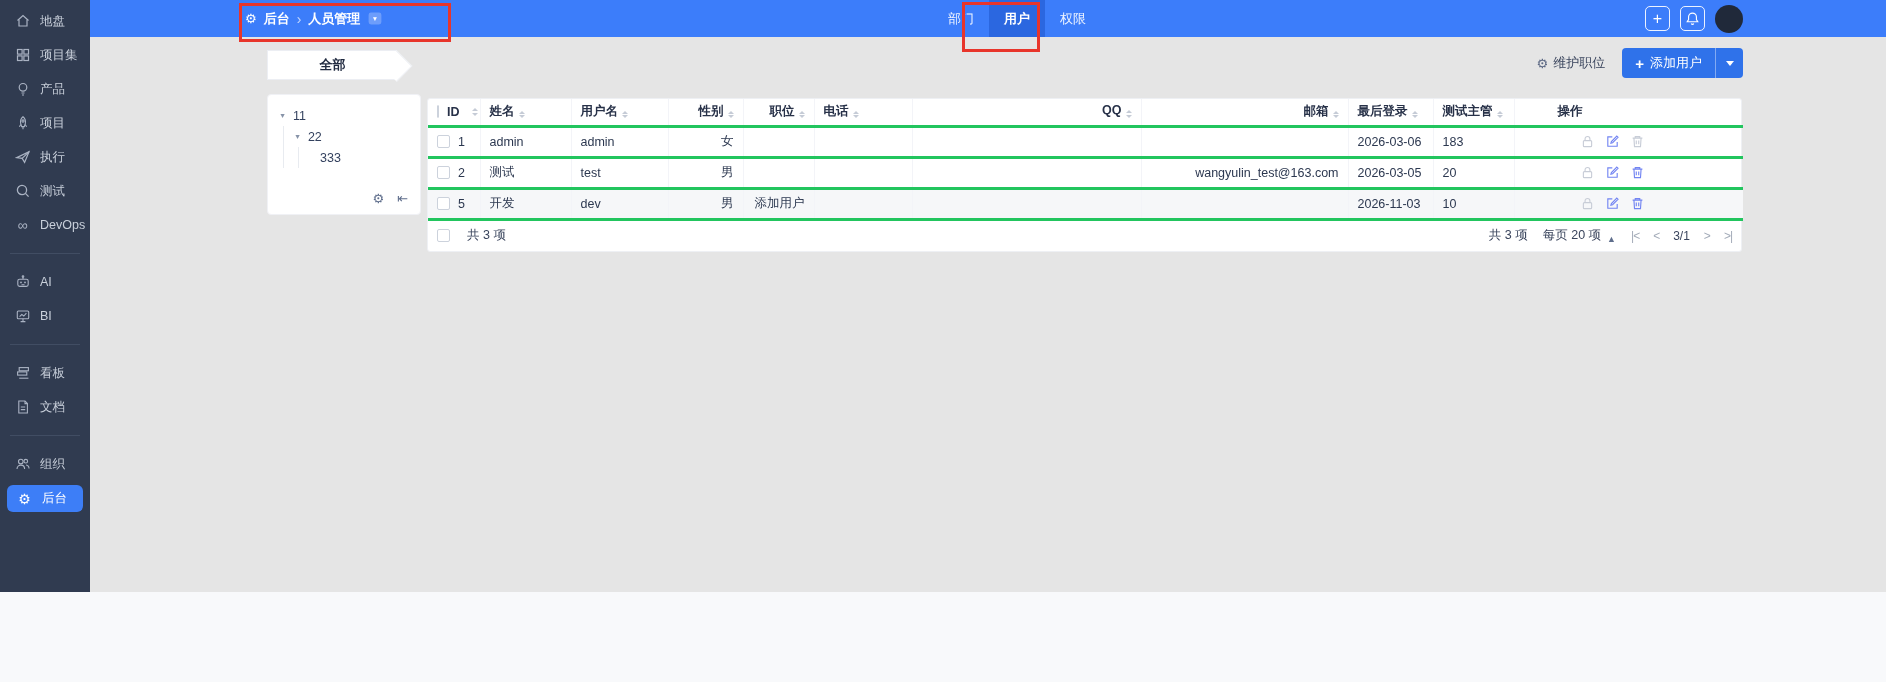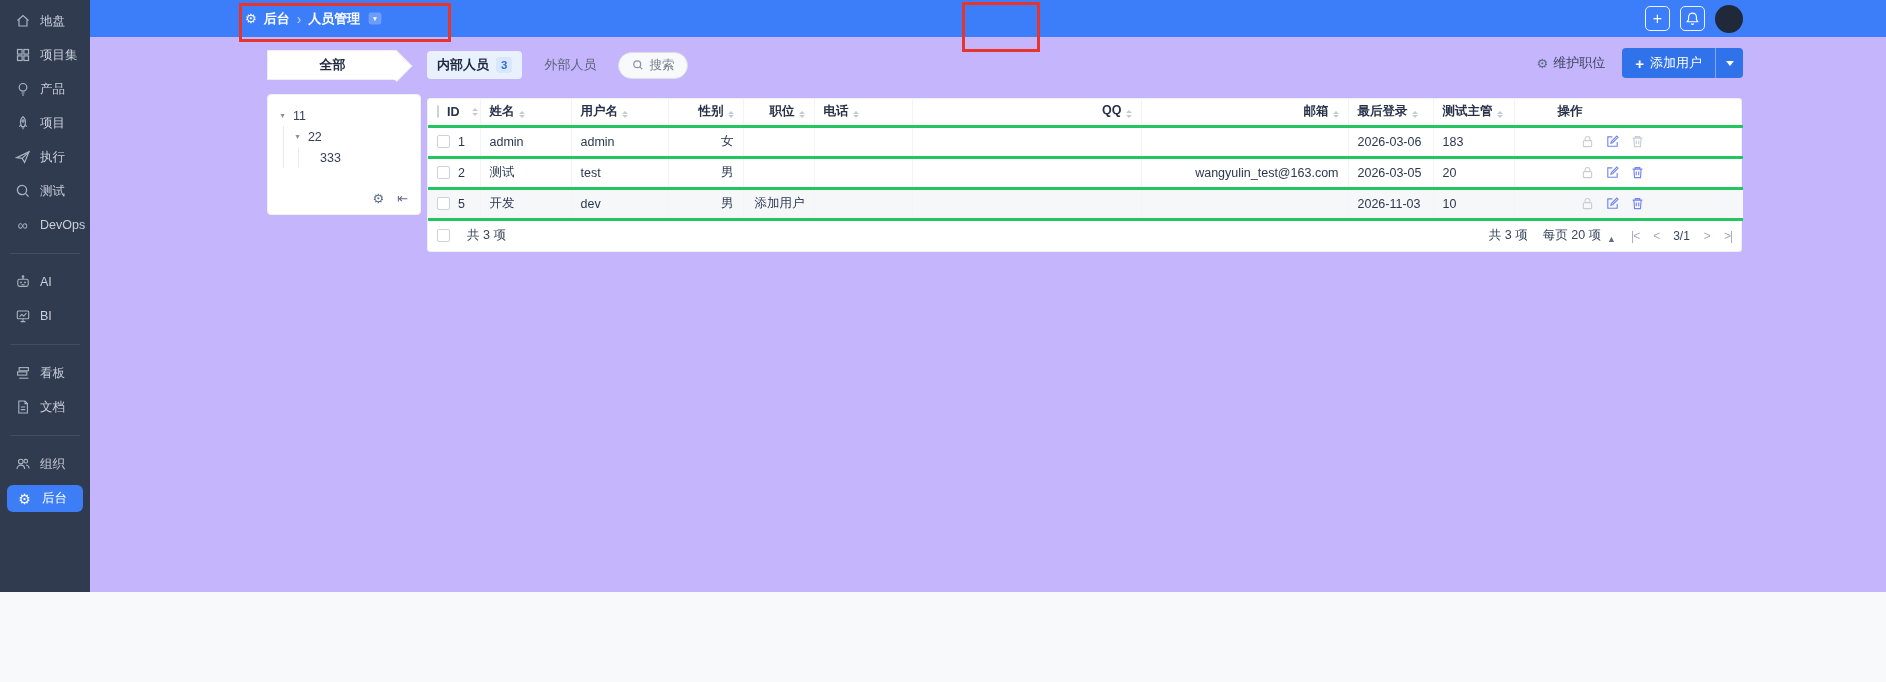--- a/index.html
+++ b/index.html
@@ -25,21 +25,21 @@
   .bc-caret{width:16px;height:15px;border-radius:3px;background:rgba(255,255,255,.25);display:flex;align-items:center;justify-content:center;font-size:8px;font-weight:normal}
   .top-tabs{position:absolute;left:843px;top:0;height:37px;display:flex}
   .top-tab{padding:0 15px;line-height:37px;font-size:13px;color:#eef4ff;cursor:pointer}
   .top-tab.active{background:#2b67e0;font-weight:bold;color:#fff}
   .top-right{position:absolute;right:143px;top:0;height:37px;display:flex;align-items:center;gap:10px}
   .tool-btn{width:25px;height:25px;border:1.5px solid rgba(255,255,255,.9);border-radius:5px;display:flex;align-items:center;justify-content:center;font-size:16px;line-height:1;cursor:pointer}
   .tool-btn svg{width:15px;height:15px}
   .avatar{width:28px;height:28px;border-radius:50%;background:#20293a}
 
   
-  .content{position:absolute;left:0;top:37px;right:0;bottom:0;background:#c4b5fd}
+  .content{position:absolute;left:0;top:37px;right:0;bottom:0;background:#e5e5e5}
 
   .tab-all{position:absolute;left:177px;top:13px;width:130px;height:30px;background:#fff;border:1px solid #eceef3;border-right:none;display:flex;align-items:center;justify-content:center;font-weight:bold;color:#202a40;font-size:13px;cursor:pointer}
   .tab-all::after{content:"";position:absolute;right:-10.5px;top:3.6px;width:20.6px;height:20.6px;background:#fff;border-top:1px solid #eceef3;border-right:1px solid #eceef3;transform:rotate(45deg)}
 
   .filter-row{position:absolute;left:337px;top:13px;height:30px;display:flex;align-items:center;gap:22px}
   .ftab{font-size:13px;color:#5c6677;cursor:pointer}
   .ftab.active{background:#e9f1ff;border-radius:4px;padding:5px 10px;color:#1c2740;font-weight:bold;display:flex;gap:7px;align-items:center}
   .fbadge{background:#d9e7fe;color:#2b6fd4;font-size:11.5px;font-weight:bold;padding:1px 5px;border-radius:3px;line-height:1.3}
   .search-pill{display:flex;align-items:center;gap:5px;border:1px solid #dcdfe6;border-radius:14px;padding:4px 13px;color:#717b8c;font-size:12.5px;cursor:pointer;background:#f8f9fb}
   .search-pill svg{width:12px;height:12px}
@@ -226,51 +226,42 @@
   <div class="main">
 
     <header class="topbar">
       <div class="breadcrumb">
         <span class="bc-gear">⚙</span>
         <span>后台</span>
         <span class="bc-sep">›</span>
         <span>人员管理</span>
         <span class="bc-caret" style="transform: scale(0.8);">▼</span>
       </div>
+      <nav class="top-tabs">
+        <div class="top-tab">部门</div>
+        <div class="top-tab active">用户</div>
+        <div class="top-tab">权限</div>
+      </nav>
       <div class="top-right">
         <div class="tool-btn">
             <span>+</span>
           </div>
         <div class="tool-btn">
           <svg viewBox="0 0 16 16" fill="none" stroke="#fff" stroke-width="1.2">
               <path d="M8 2.2a4.2 4.2 0 0 1 4.2 4.2v2.8l1.4 2.2H2.4l1.4-2.2V6.4A4.2 4.2 0 0 1 8 2.2Z"></path>
               <path d="M6.7 13.4a1.4 1.4 0 0 0 2.6 0"></path>
             </svg>
         </div>
         <div class="avatar"></div>
       </div>
     </header>
 
     <div class="content">
 
       <div class="tab-all">全部</div>
-      <div class="filter-row">
-        <div class="ftab active">
-          <span>内部人员</span>
-          <span class="fbadge">3</span>
-        </div>
-        <div class="ftab">外部人员</div>
-        <div class="search-pill">
-          <svg viewBox="0 0 16 16" fill="none" stroke="#8a93a6" stroke-width="1.6">
-              <circle cx="7" cy="7" r="4.6"></circle>
-              <path d="M10.4 10.4 13.6 13.6"></path>
-            </svg>
-          <span>搜索</span>
-        </div>
-      </div>
 
       <div class="toolbar-right">
         <div class="maintain">
           <span class="mg">⚙</span>
           <span>维护职位</span>
         </div>
         <div class="add-btn">
           <div class="add-main">
             <span class="add-plus">+</span>
             <span>添加用户</span>

